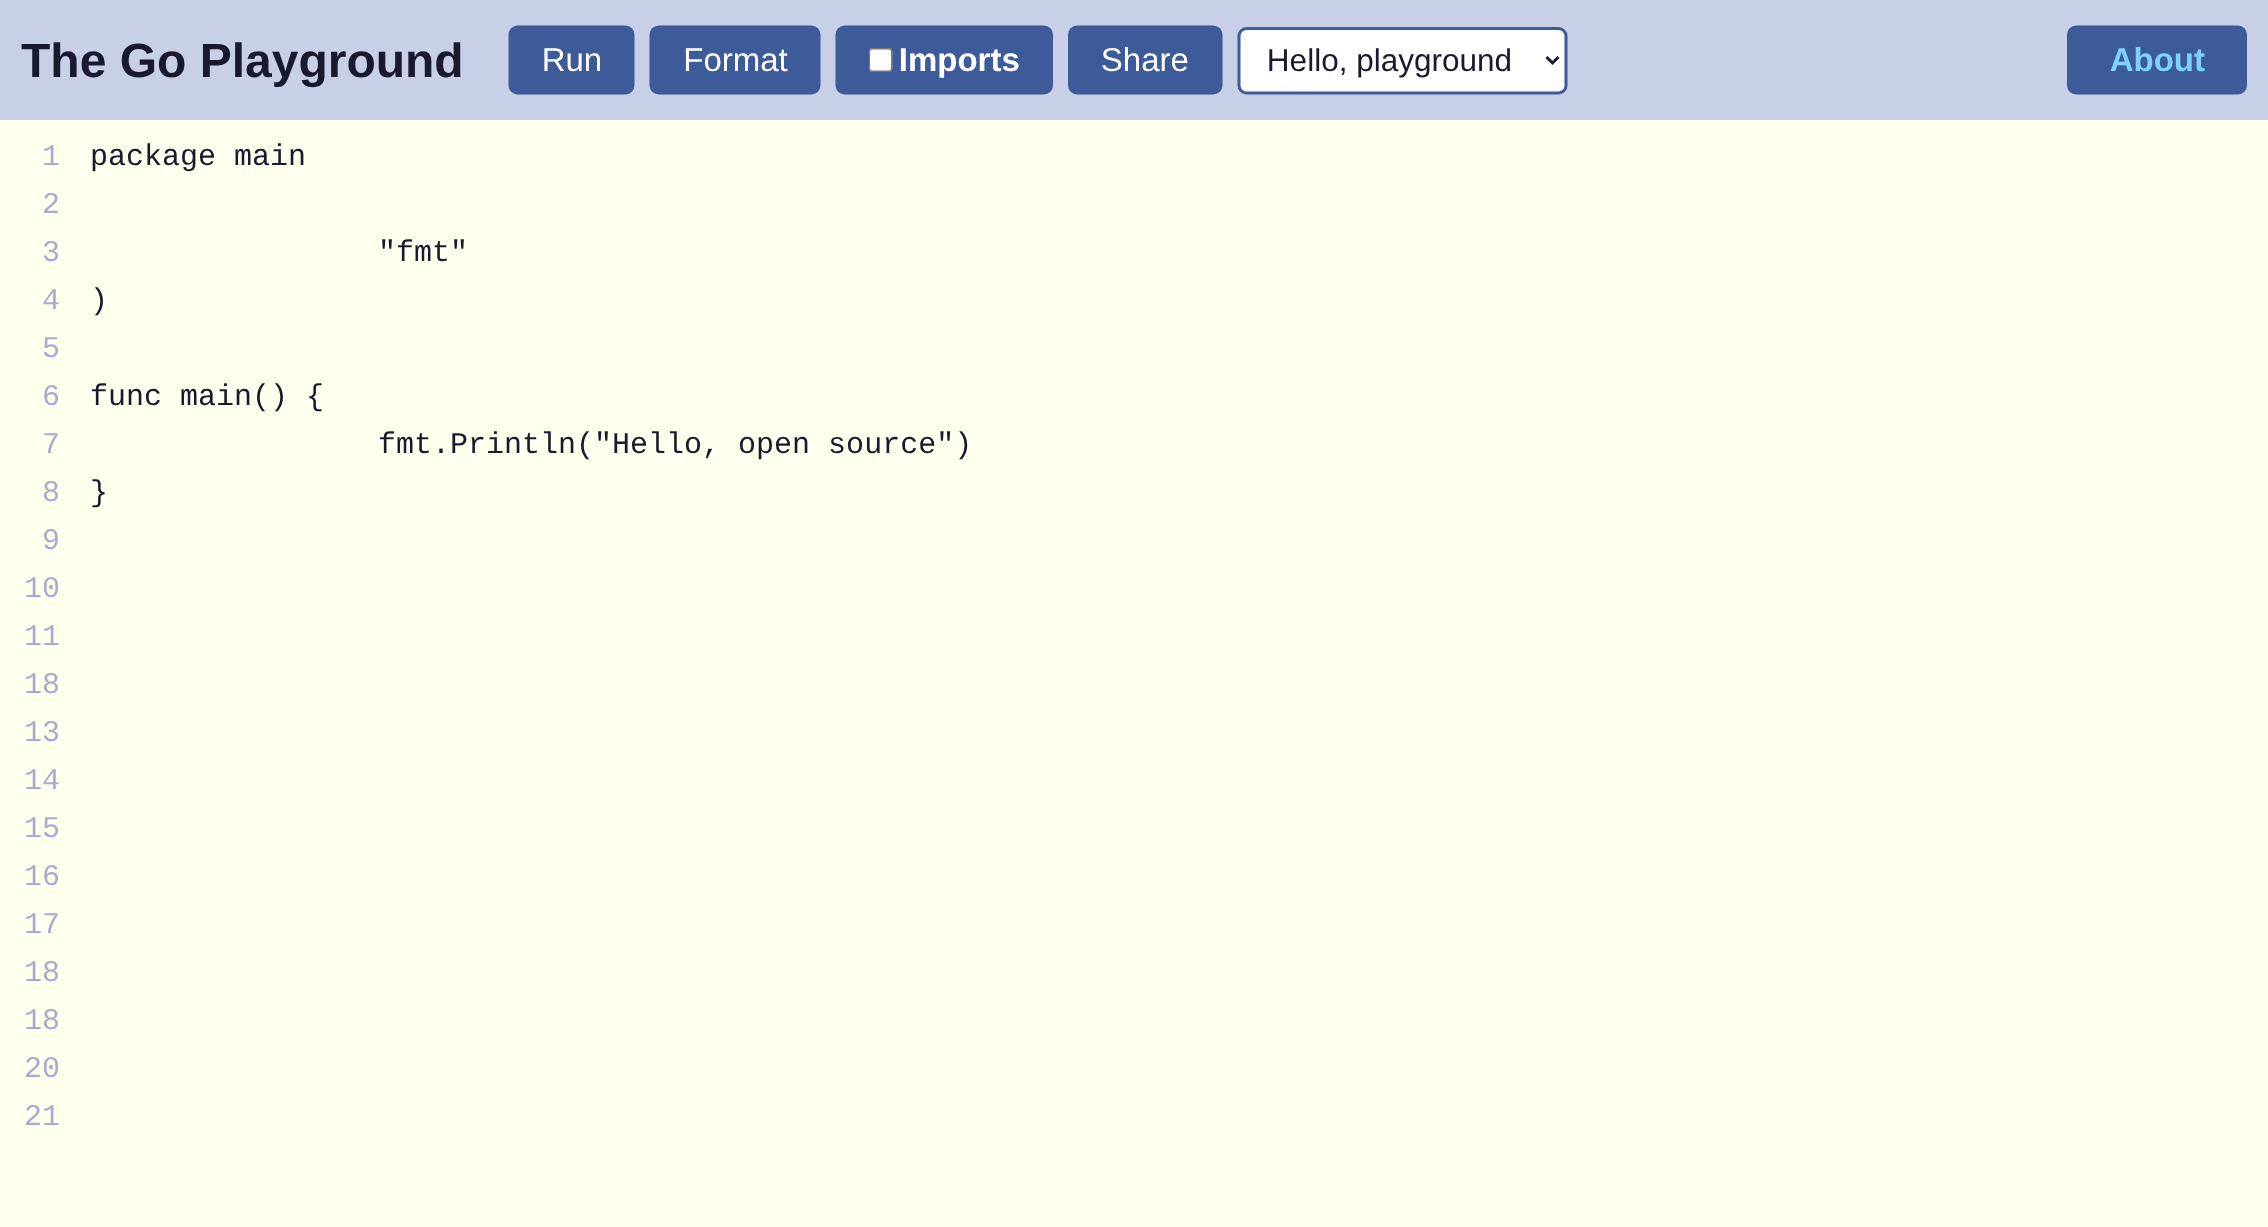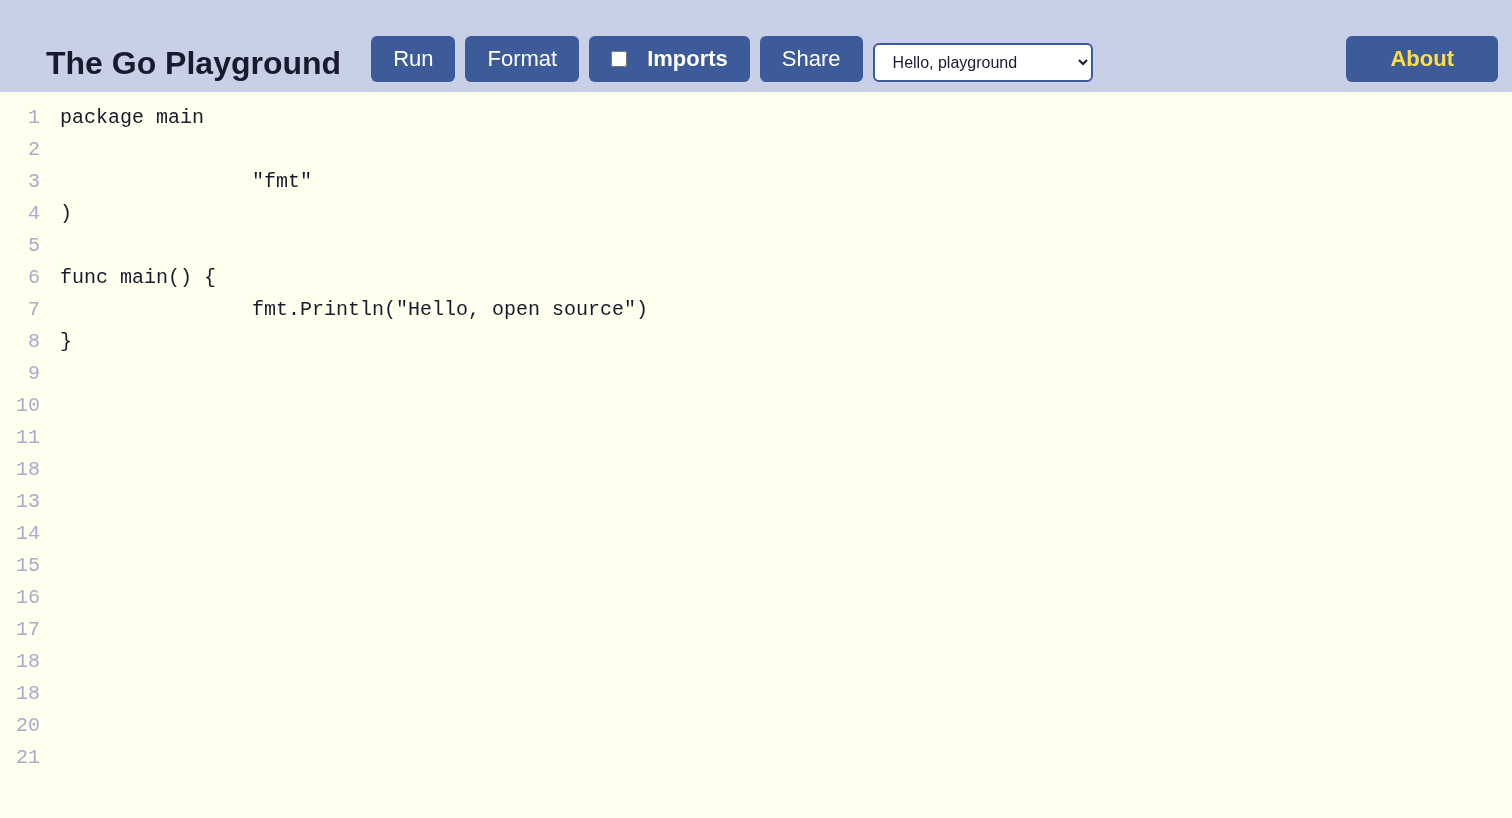--- a/index.html
+++ b/index.html
@@ -12,25 +12,24 @@
       font-family: Arial, sans-serif;
       background: #c8d0e8;
       width: 1512px;
       min-height: 818px;
     }
 
     
     #header {
       background: #c8d0e8;
       display: flex;
-      align-items: flex-end;
+      align-items: center;
       padding: 10px 14px;
       gap: 10px;
-      height: 92px;
-      margin-left: 32px;
+      height: 80px;
     }
 
     #app-title {
       font-size: 32px;
       font-weight: bold;
       color: #1a1a2e;
       margin-right: 20px;
       white-space: nowrap;
     }
 
@@ -42,21 +41,21 @@
       padding: 10px 22px;
       font-size: 22px;
       font-weight: normal;
       cursor: pointer;
       white-space: nowrap;
     }
 
     #imports-btn {
       display: flex;
       align-items: center;
-      gap: 20px;
+      gap: 4px;
       background: #3d5a99;
       color: #ffffff;
       border: none;
       border-radius: 6px;
       padding: 10px 22px;
       font-size: 22px;
       font-weight: bold;
       cursor: pointer;
     }
 
@@ -64,34 +63,34 @@
       width: 16px;
       height: 16px;
       accent-color: #3d5a99;
       cursor: pointer;
     }
 
     #template-select {
       border: 2px solid #3d5a99;
       border-radius: 6px;
       padding: 8px 14px;
-      font-size: 16px;
+      font-size: 21px;
       background: #ffffff;
       color: #1a1a2e;
       cursor: pointer;
       min-width: 220px;
     }
 
     #about-btn {
       margin-left: auto;
       background: #3d5a99;
-      color: #fde047;
+      color: #7dd3fc;
       border: none;
       border-radius: 6px;
-      padding: 10px 44px;
+      padding: 10px 28px;
       font-size: 22px;
       font-weight: bold;
       cursor: pointer;
     }
 
     
     #editor-area {
       background: #ffffee;
       min-height: calc(818px - 80px);
       padding: 10px 0;

